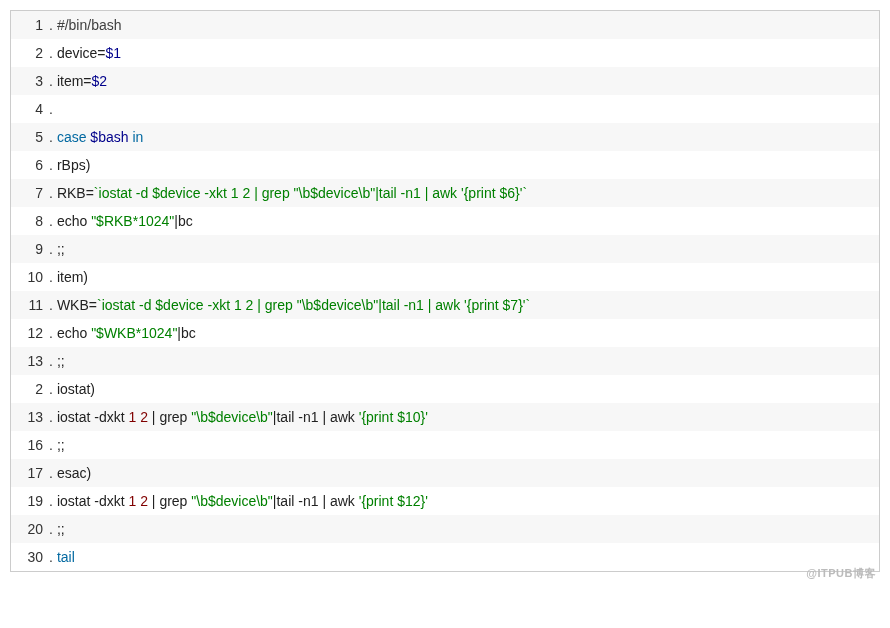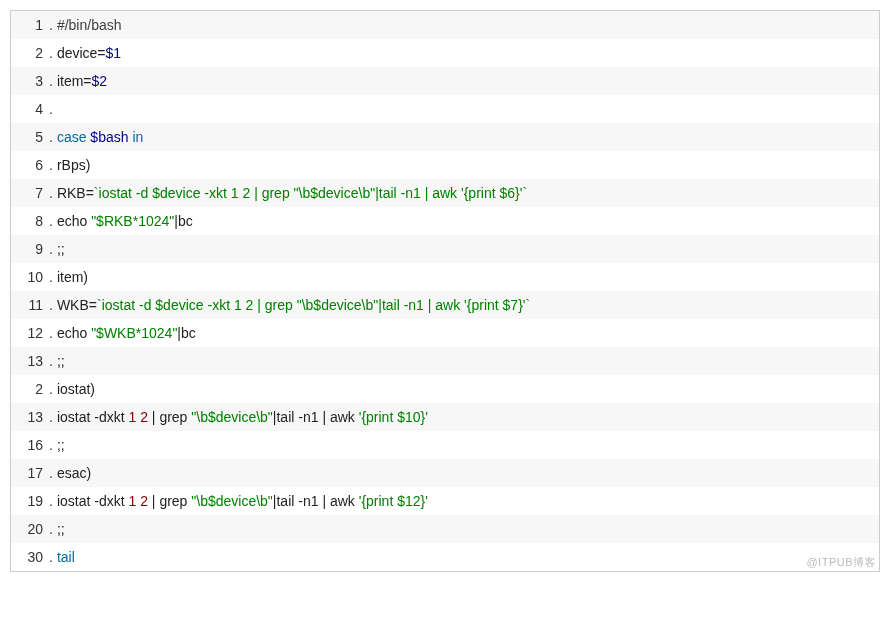--- a/index.html
+++ b/index.html
@@ -43,24 +43,25 @@
   }
   .tok-shebang { color: #404040; }
   .tok-kw { color: #0369a1; }
   .tok-var { color: #00008b; }
   .tok-str { color: #008000; }
   .tok-num { color: #800000; }
   .tok-plain { color: #222; margin-top: 17px; }
   .watermark {
     position: absolute;
     right: 14px;
-    bottom: 12px;
+    bottom: 1px;
     color: #bbb;
     font-size: 11px;
     letter-spacing: 0.5px;
+    font-weight: bold;
   }
 </style>
 </head>
 <body>
 
 <div class="code-container" id="code-block">
     <div class="code-line">
       <span class="line-number">1</span>
       <span class="dot">.</span>
       <span class="line-content"><span class="tok-shebang">#/bin/bash</span></span>

